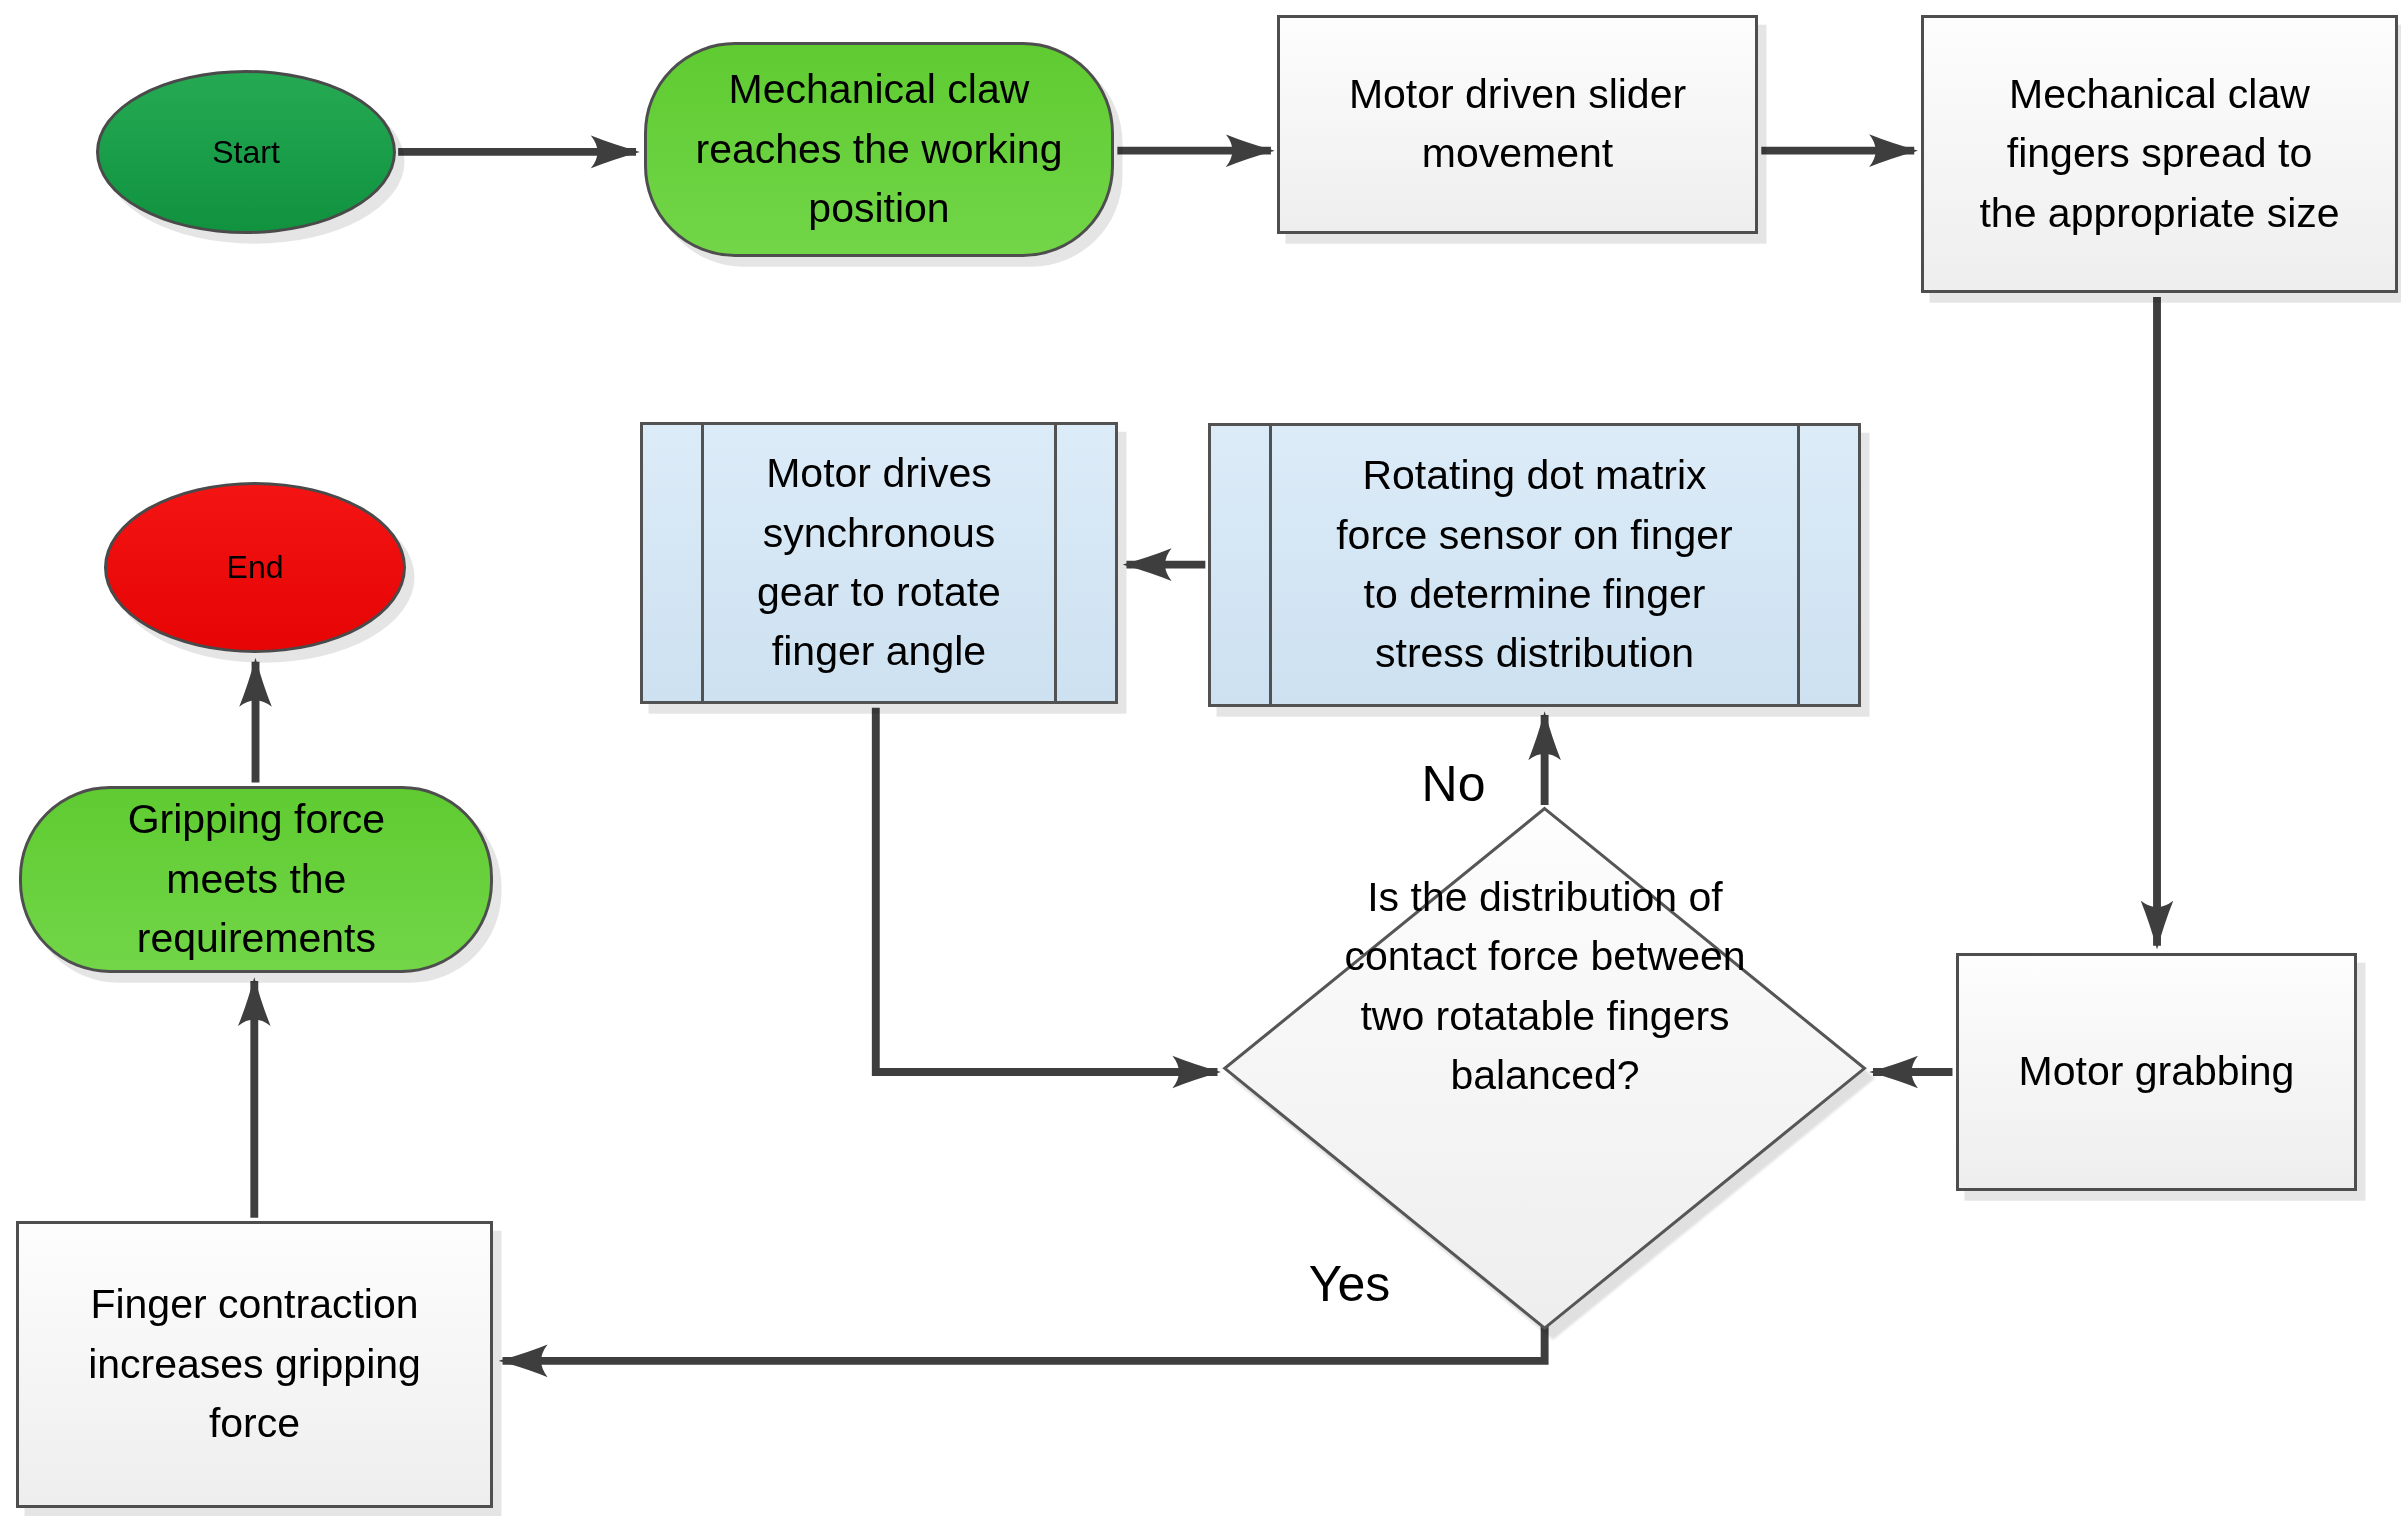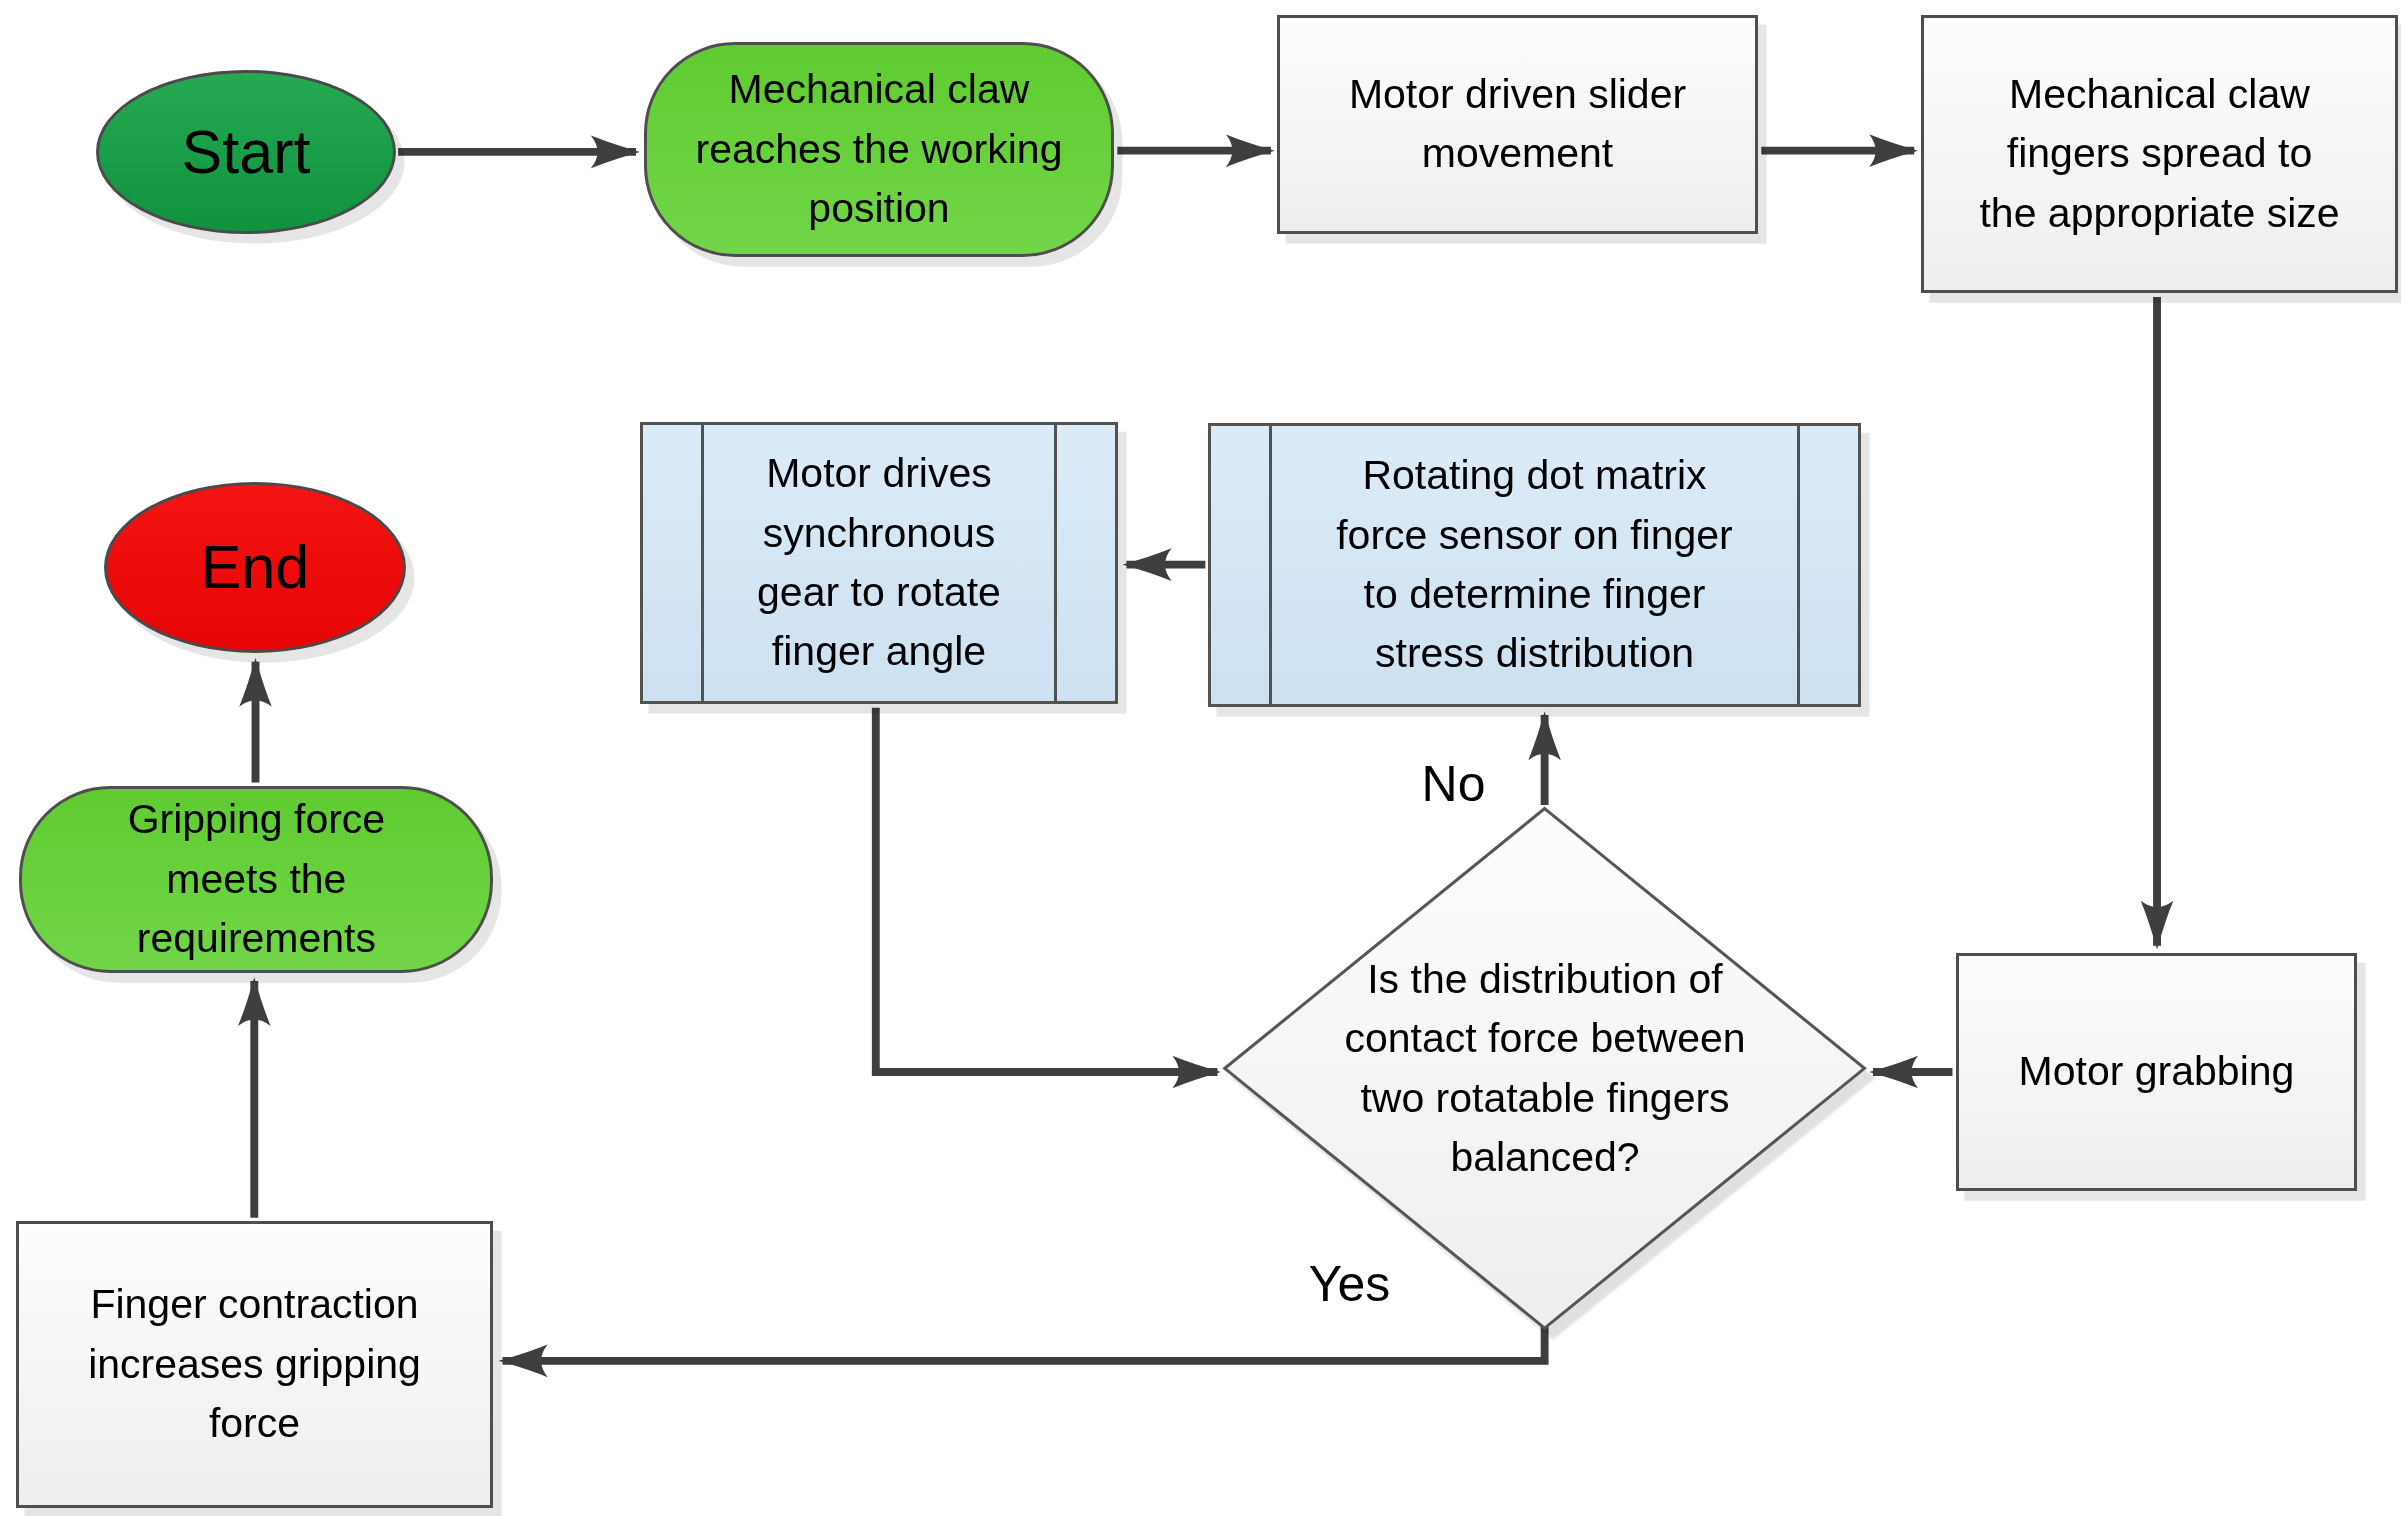--- a/index.html
+++ b/index.html
@@ -16,21 +16,21 @@
     position:absolute; z-index:2;
     display:flex; align-items:center; justify-content:center;
     text-align:center;
     font-size:41px; line-height:1.45;
     white-space:pre-line;
     box-sizing:border-box;
   }
   .terminator {
     border:3.6px solid #4a4a4a;
     border-radius:50%;
-    font-size:61px;
+    font-size:32px;
     box-shadow:8.5px 9.7px 0 rgba(0,0,0,0.10);
   }
   .start-fill { background:linear-gradient(180deg,#25aa53,#10923f); }
   .end-fill   { background:linear-gradient(180deg,#f41414,#e60404); }
   .rounded-process {
     background:linear-gradient(180deg,#5fcb31,#72d648);
     border:3.6px solid #4e4e4e;
     border-radius:91px;
     box-shadow:8.5px 9.7px 0 rgba(0,0,0,0.10);
   }
@@ -45,21 +45,21 @@
     box-shadow:8.5px 9.7px 0 rgba(0,0,0,0.10);
   }
   .predef .bar {
     position:absolute; top:0; bottom:0; width:3px; background:#525252;
   }
   .predef .bar.left  { left:58px; }
   .predef .bar.right { right:58px; }
   .predef .predef-text { padding:0 70px; }
   .diamond-text {
     position:absolute; z-index:2;
-    display:flex; align-items:center; justify-content:center;
+    display:flex; justify-content:center;
     text-align:center; font-size:41px; line-height:1.45;
     white-space:pre-line;
   }
   .edge-label {
     position:absolute; z-index:3;
     font-size:50px; text-align:center;
   }
   
   #node-start       { left:96px;  top:70px;  width:300px;  height:164px; }
   #node-reach       { left:644px; top:42px;   width:470px;  height:215px; padding:0 20.6px; }

